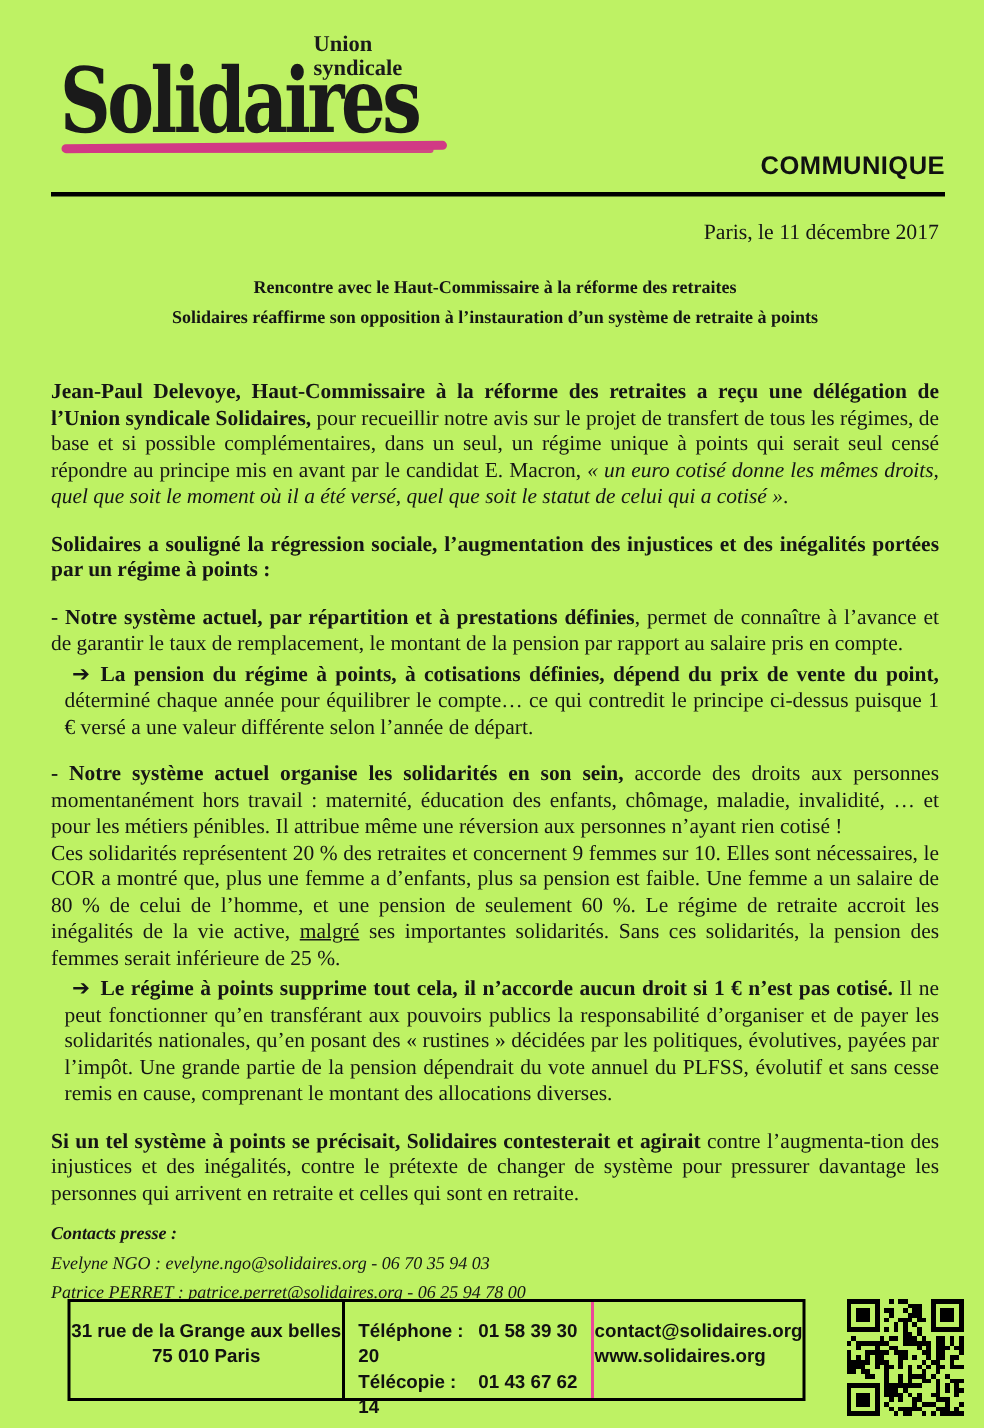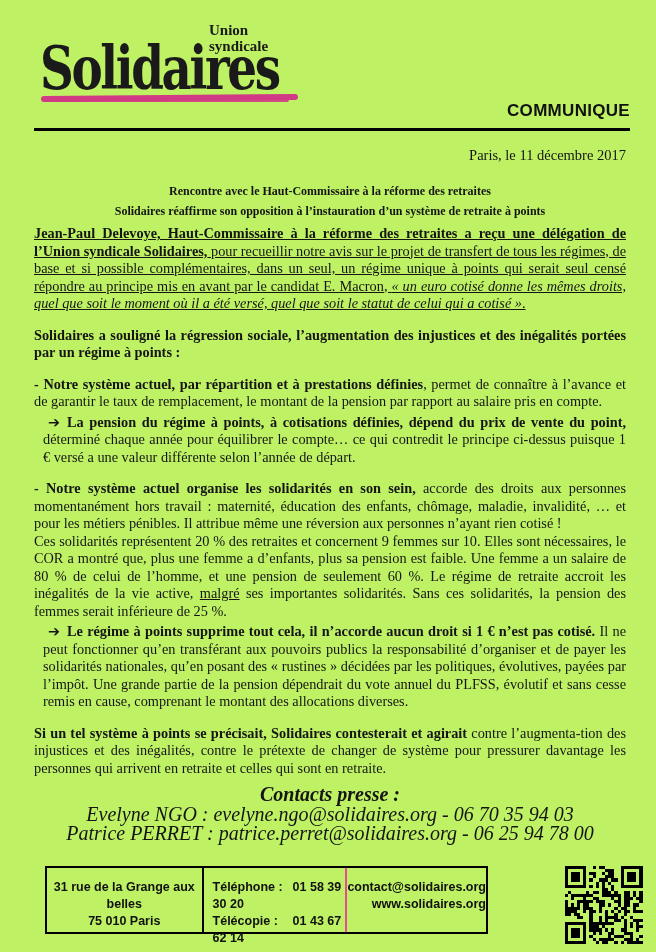--- a/index.html
+++ b/index.html
@@ -36,41 +36,41 @@
   }
   .header-rule {
     position:absolute; left:34px; top:128px; width:596px; height:3px; background:#000;
   }
 
   
   .content { position:absolute; left:34px; top:146px; width:592px; }
   .dateline { text-align:right; font-size:14.5px; line-height:18px; }
   .doc-title { margin-top:17px; text-align:center; font-weight:bold; font-size:12px; line-height:20px; }
   .para { margin-top:14px; font-size:14.3px; line-height:17.5px; text-align:justify; }
-  .para.first { margin-top:4px;text-decoration:underline; }
+  .para.first { margin-top:32px; }
   .para.indent { margin-top:3px; margin-left:9px; text-indent:5px; }
   .b { font-weight:bold; }
   .i { font-style:italic; }
   .u { text-decoration:underline;margin-top:23px; }
   .arrow { font-family:"DejaVu Sans", sans-serif; padding-right:7px; font-weight:bold; }
 
-  .contacts { margin-top:8px; text-align:center; font-style:italic; font-size:20px; line-height:19.5px; }
+  .contacts { margin-top:8px; text-align:left; font-style:italic; font-size:12px; line-height:19.5px; }
   .contacts .heading { font-weight:bold; }
 
   
   .footer-box {
-    position:absolute; left:45px; top:866px; width:443px; height:68px;
+    position:absolute; left:45px; top:866px; width:492px; height:68px;
     border:2px solid #000; display:flex;
     font-family:"Liberation Sans", sans-serif; font-weight:bold;
     font-size:12.5px; line-height:17px; color:#111;
   }
   .fcell { padding-top:11px; }
   .fcell-address { width:187px; border-right:2px solid #000; text-align:center; }
   .fcell-phone { width:170px; border-right:2px solid #ec4899; padding-left:9px; }
-  .fcell-web { flex:1; text-align:right;border-radius:23px; }
+  .fcell-web { flex:1; text-align:left;border-radius:23px; }
   .flabel { display:inline-block; width:80px; }
   .qr { position:absolute; left:563px; top:866px; width:81px; height:78px; }
   .qr svg { width:100%; height:100%; }
 </style>
 </head>
 <body>
 
 <div class="page">
 
   <div class="logo-union">

